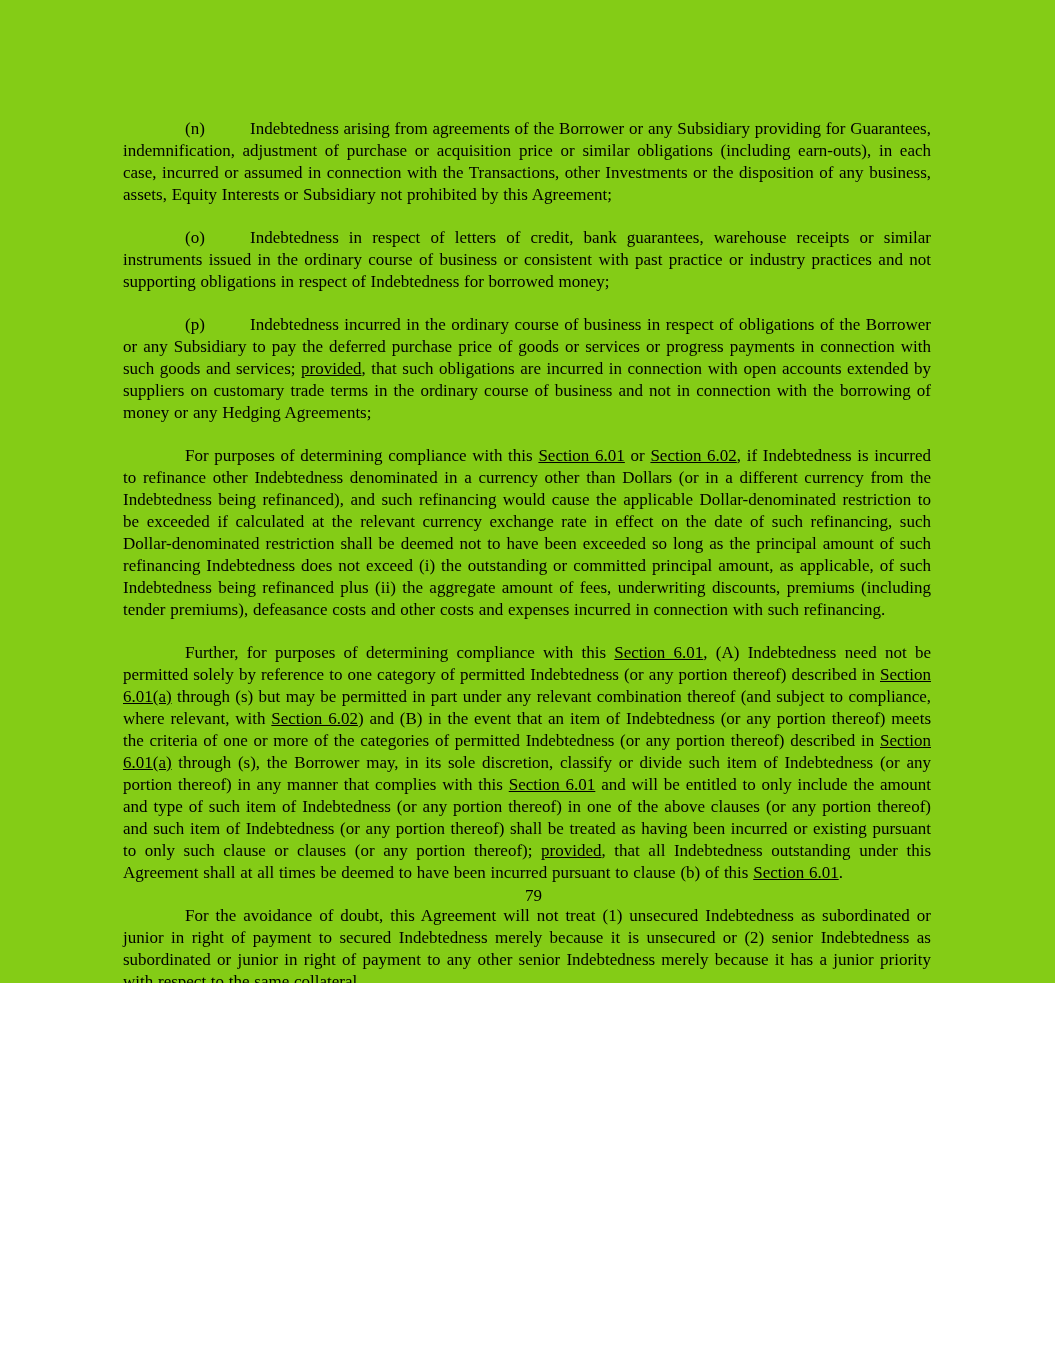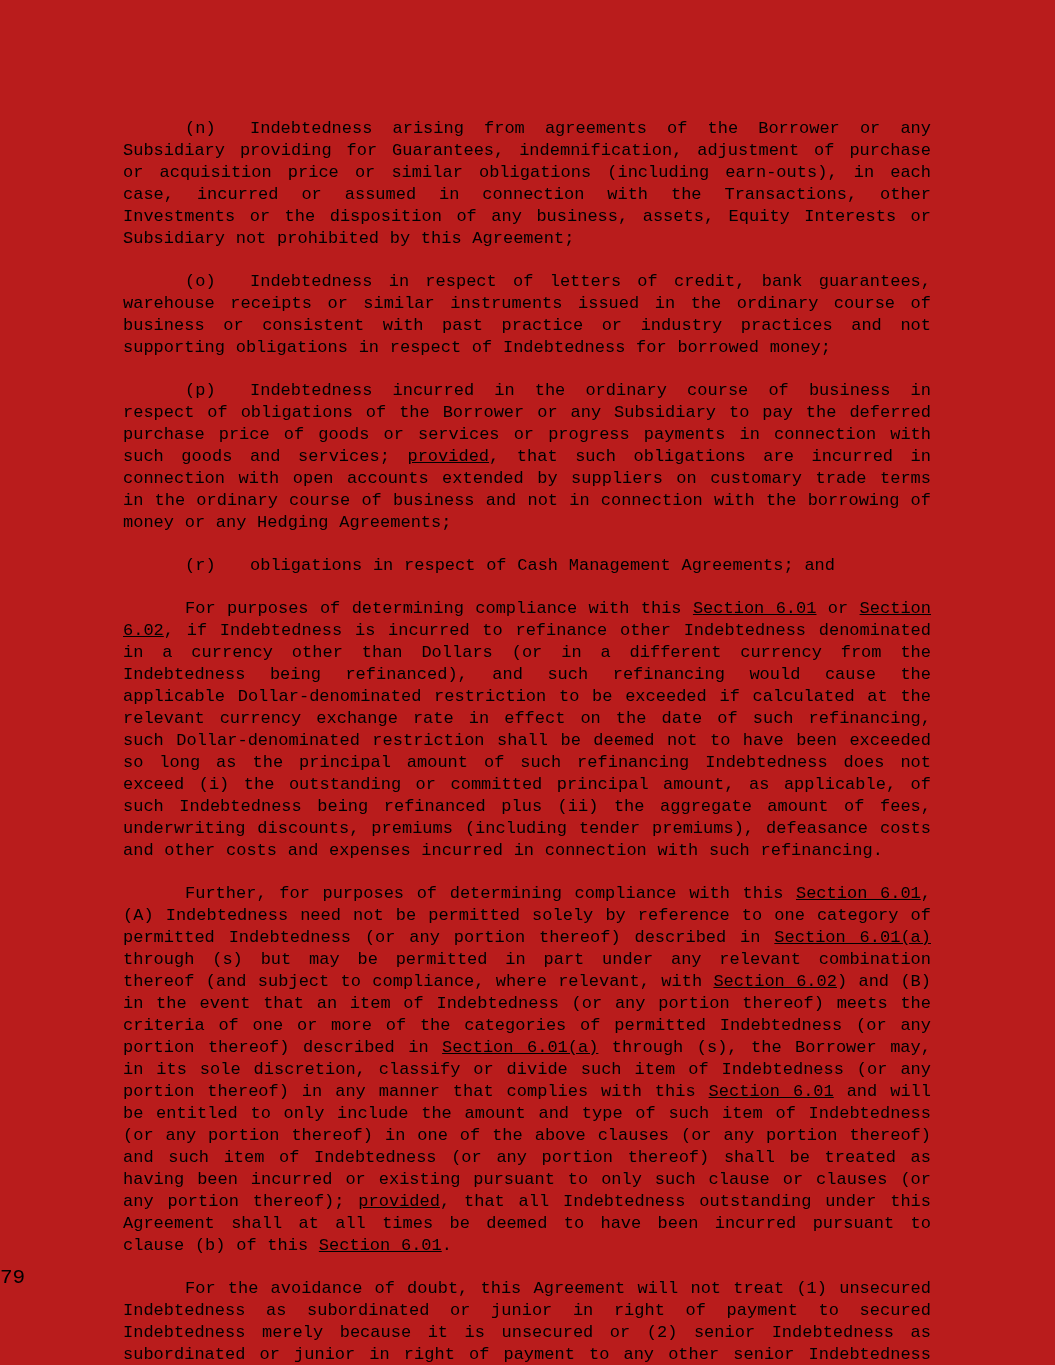--- a/index.html
+++ b/index.html
@@ -3,23 +3,23 @@
 <meta charset="utf-8">
 <style>
   html, body {
     margin: 0;
     padding: 0;
     background: #ffffff;
   }
   .page {
     position: relative;
     width: 1055px;
-    height: 1365px;
-    background: #b91c1c;
-    font-family: Liberation Mono, monospace;
+    height: 983px;
+    background: #84cc16;
+    font-family: Liberation Serif, serif;
     color: #000000;
     overflow: hidden;
   }
   .content {
     position: absolute;
     left: 123px;
     top: 118px;
     width: 808px;
   }
   .para {
@@ -33,34 +33,34 @@
   .label {
     display: inline-block;
     width: 65px;
     text-indent: 0;
   }
   .u {
     text-decoration: underline;
   }
   .page-number {
     position: absolute;
-    left: 0;
+    left: 12px;
     right: 0;
     bottom: 76px;
-    font-size: 21px;
+    text-align: center;
+    font-size: 17px;
     line-height: 22px;
   }
 </style>
 </head>
 <body>
 
 <div class="page">
   <div class="content" id="doc-body">
       <p class="para"><span class="label">(n)</span><span class="">Indebtedness arising from agreements of the Borrower or any Subsidiary providing for Guarantees, indemnification, adjustment of purchase or acquisition price or similar obligations (including earn-outs), in each case, incurred or assumed in connection with the Transactions, other Investments or the disposition of any business, assets, Equity Interests or Subsidiary not prohibited by this Agreement;</span></p>
       <p class="para"><span class="label">(o)</span><span class="">Indebtedness in respect of letters of credit, bank guarantees, warehouse receipts or similar instruments issued in the ordinary course of business or consistent with past practice or industry practices and not supporting obligations in respect of Indebtedness for borrowed money;</span></p>
       <p class="para"><span class="label">(p)</span><span class="">Indebtedness incurred in the ordinary course of business in respect of obligations of the Borrower or any Subsidiary to pay the deferred purchase price of goods or services or progress payments in connection with such goods and services; </span><span class="u">provided</span><span class="">, that such obligations are incurred in connection with open accounts extended by suppliers on customary trade terms in the ordinary course of business and not in connection with the borrowing of money or any Hedging Agreements;</span></p>
-      <p class="para"><span class="label">(r)</span><span class="">obligations in respect of Cash Management Agreements; and</span></p>
       <p class="para"><span class="">For purposes of determining compliance with this </span><span class="u">Section 6.01</span><span class=""> or </span><span class="u">Section 6.02</span><span class="">, if Indebtedness is incurred to refinance other Indebtedness denominated in a currency other than Dollars (or in a different currency from the Indebtedness being refinanced), and such refinancing would cause the applicable Dollar-denominated restriction to be exceeded if calculated at the relevant currency exchange rate in effect on the date of such refinancing, such Dollar-denominated restriction shall be deemed not to have been exceeded so long as the principal amount of such refinancing Indebtedness does not exceed (i) the outstanding or committed principal amount, as applicable, of such Indebtedness being refinanced plus (ii) the aggregate amount of fees, underwriting discounts, premiums (including tender premiums), defeasance costs and other costs and expenses incurred in connection with such refinancing.</span></p>
       <p class="para"><span class="">Further, for purposes of determining compliance with this </span><span class="u">Section 6.01</span><span class="">, (A) Indebtedness need not be permitted solely by reference to one category of permitted Indebtedness (or any portion thereof) described in </span><span class="u">Section 6.01(a)</span><span class=""> through (s) but may be permitted in part under any relevant combination thereof (and subject to compliance, where relevant, with </span><span class="u">Section 6.02</span><span class="">) and (B) in the event that an item of Indebtedness (or any portion thereof) meets the criteria of one or more of the categories of permitted Indebtedness (or any portion thereof) described in </span><span class="u">Section 6.01(a)</span><span class=""> through (s), the Borrower may, in its sole discretion, classify or divide such item of Indebtedness (or any portion thereof) in any manner that complies with this </span><span class="u">Section 6.01</span><span class=""> and will be entitled to only include the amount and type of such item of Indebtedness (or any portion thereof) in one of the above clauses (or any portion thereof) and such item of Indebtedness (or any portion thereof) shall be treated as having been incurred or existing pursuant to only such clause or clauses (or any portion thereof); </span><span class="u">provided</span><span class="">, that all Indebtedness outstanding under this Agreement shall at all times be deemed to have been incurred pursuant to clause (b) of this </span><span class="u">Section 6.01</span><span class="">.</span></p>
       <p class="para"><span class="">For the avoidance of doubt, this Agreement will not treat (1) unsecured Indebtedness as subordinated or junior in right of payment to secured Indebtedness merely because it is unsecured or (2) senior Indebtedness as subordinated or junior in right of payment to any other senior Indebtedness merely because it has a junior priority with respect to the same collateral.</span></p>
     </div>
   <div class="page-number">79</div>
 </div>
 
 </body></html>

